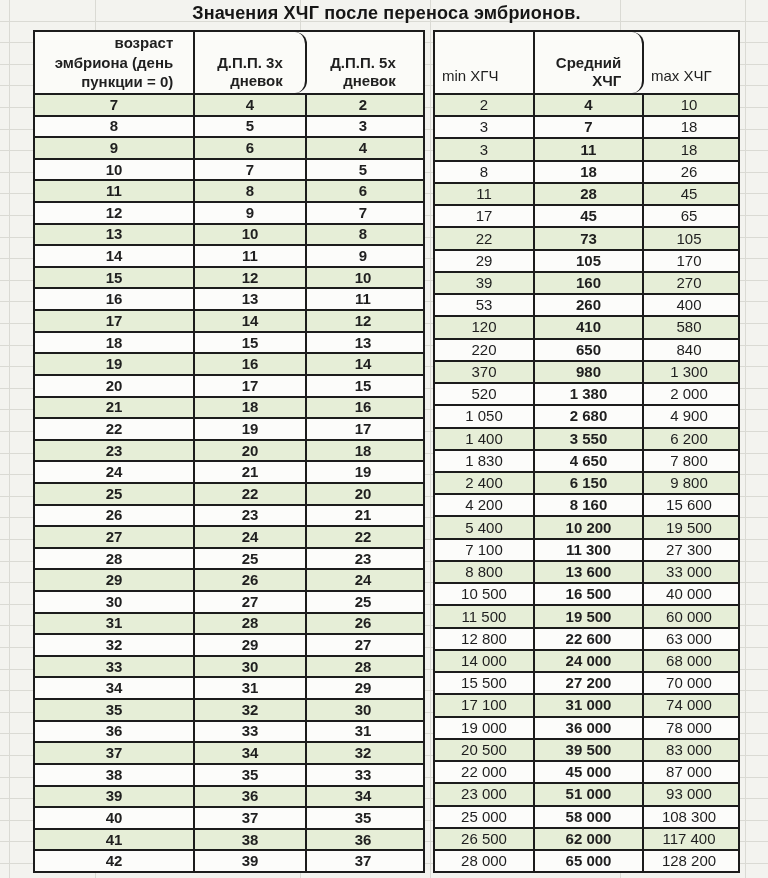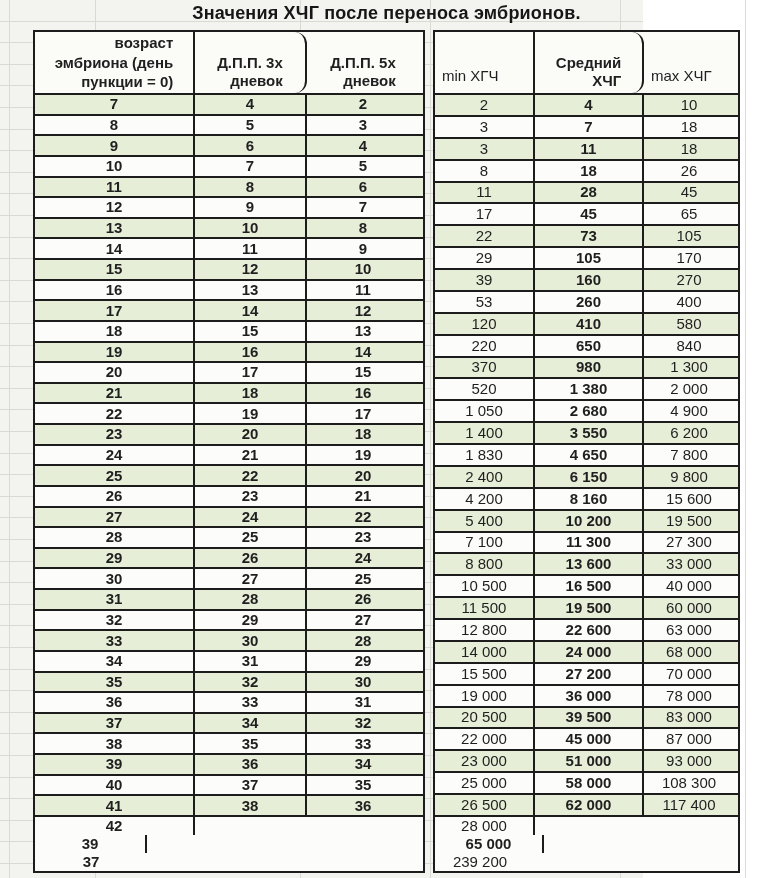--- a/index.html
+++ b/index.html
@@ -4,21 +4,21 @@
 <style>
   * { margin:0; padding:0; box-sizing:border-box; }
   html,body { width:768px; height:878px; }
   body {
     font-family:"Liberation Sans","DejaVu Sans",sans-serif;
     color:#1b1b1b;
     overflow:hidden;
   }
   .sheet {
     position:relative;
-    width:643px; height:878px;
+    width:768px; height:878px;
     background-color:#f3f3ef;
     background-image:repeating-linear-gradient(
       to bottom,
       rgba(0,0,0,0) 0px, rgba(0,0,0,0) 20.6px,
       #dadad4 20.6px, #dadad4 21.6px);
   }
   .vline {
     position:absolute; top:0; bottom:0; width:1px;
     background:#dadad4; z-index:0;
   }
@@ -33,21 +33,21 @@
     display:flex; flex-direction:column; z-index:1;
   }
   .tbl-left  { left:33px;  width:392px; }
   .tbl-right { left:433px; width:307px; }
   .thead {
     height:63px; flex:0 0 63px; display:flex;
     border-bottom:2px solid #1c1c1c; background:#fbfbf8;
   }
   .tbody { flex:1 1 auto; display:flex; flex-direction:column; }
   .trow { flex:1 1 0; display:flex; border-bottom:2px solid #1c1c1c; }
-  .trow:last-child { border-bottom:none;flex-direction:column; }
+  .trow:last-child { border-bottom:none; }
   .trow.g { background:#e6eed7; }
   .trow.w { background:#fcfcfa; }
   .cell, .hcell {
     display:flex; align-items:center; justify-content:center;
     border-right:2px solid #1c1c1c; overflow:hidden;
     font-size:15px; line-height:1.2; color:#1f1f1f;
   }
   .cell:last-child, .hcell:last-child { border-right:none; }
   .hcell { font-weight:bold; white-space:pre-line; text-align:right; }
   
@@ -410,20 +410,25 @@
         <div class="trow g">
           <div class="cell c-min">14 000</div>
           <div class="cell c-avg">24 000</div>
           <div class="cell c-max">68 000</div>
         </div>
         <div class="trow w">
           <div class="cell c-min">15 500</div>
           <div class="cell c-avg">27 200</div>
           <div class="cell c-max">70 000</div>
         </div>
+        <div class="trow g">
+          <div class="cell c-min">17 100</div>
+          <div class="cell c-avg">31 000</div>
+          <div class="cell c-max">74 000</div>
+        </div>
         <div class="trow w">
           <div class="cell c-min">19 000</div>
           <div class="cell c-avg">36 000</div>
           <div class="cell c-max">78 000</div>
         </div>
         <div class="trow g">
           <div class="cell c-min">20 500</div>
           <div class="cell c-avg">39 500</div>
           <div class="cell c-max">83 000</div>
         </div>
@@ -443,18 +448,18 @@
           <div class="cell c-max">108 300</div>
         </div>
         <div class="trow g">
           <div class="cell c-min">26 500</div>
           <div class="cell c-avg">62 000</div>
           <div class="cell c-max">117 400</div>
         </div>
         <div class="trow w">
           <div class="cell c-min">28 000</div>
           <div class="cell c-avg">65 000</div>
-          <div class="cell c-max">239 200</div>
+          <div class="cell c-max">128 200</div>
         </div>
       </div>
   </div>
 
 </div>
 
 </body></html>

